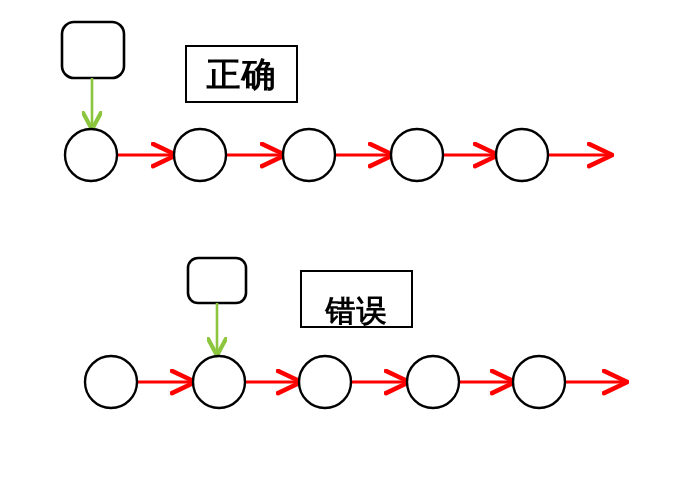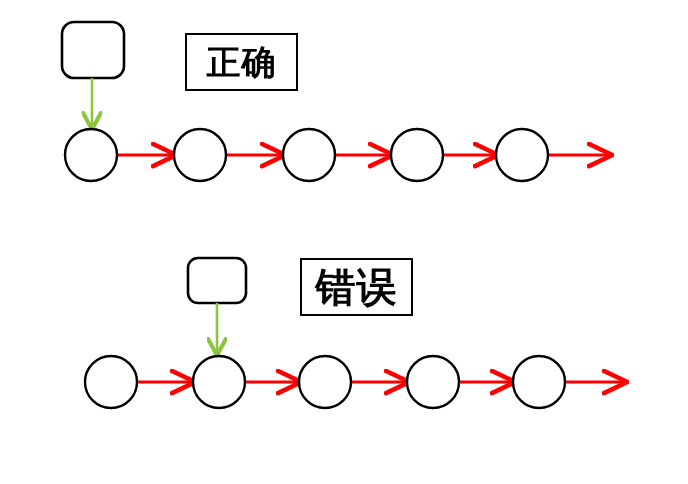--- a/index.html
+++ b/index.html
@@ -19,23 +19,24 @@
     background:#ffffff;
     display:flex;
     align-items:center;
     justify-content:center;
     color:#000000;
     font-family:"DejaVu Sans","Liberation Sans",sans-serif;
     font-weight:700;
     letter-spacing:1px;
     line-height:1;
     user-select:none;
+    margin-top:12px;
   }
   #label-correct{left:185px;top:33px;width:113px;height:58px;font-size:34px;}
-  #label-wrong{left:300px;top:258px;width:113px;height:58px;font-size:40px;}
+  #label-wrong{left:300px;top:258px;width:113px;height:58px;font-size:30px;align-items:flex-end;}
 </style>
 </head>
 <body>
 
 <div id="stage">
 
   <svg class="layer" viewBox="0 0 688 484">
     <defs>
       <marker id="arrow-red" markerWidth="9" markerHeight="9" refX="7.6" refY="4.5" orient="auto" markerUnits="strokeWidth">
         <path d="M0.6,0.8 L8.4,4.5 L0.6,8.2" fill="none" stroke="#FF0000" stroke-width="1.5" stroke-linecap="round" stroke-linejoin="round"></path>

